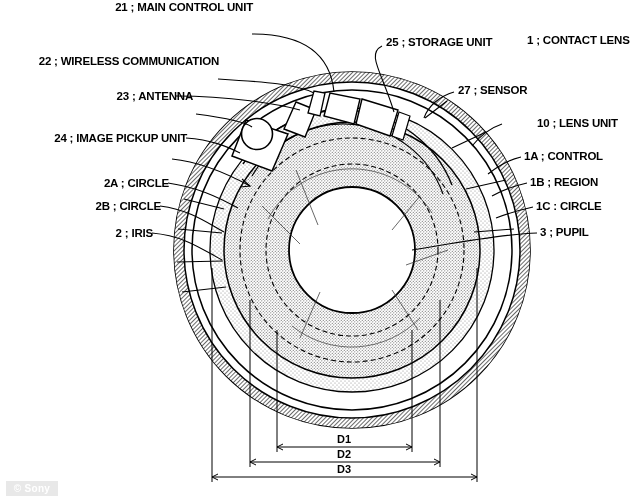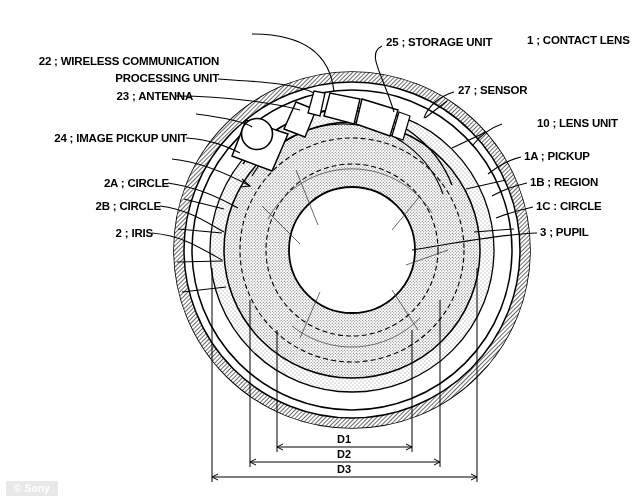--- a/index.html
+++ b/index.html
@@ -209,33 +209,33 @@
       <path d="M 250 462 L 440 462"></path>
       <path d="M 256 459 L 250 462 L 256 465"></path>
       <path d="M 434 459 L 440 462 L 434 465"></path>
 
       <path d="M 212 477 L 477 477"></path>
       <path d="M 218 474 L 212 477 L 218 480"></path>
       <path d="M 471 474 L 477 477 L 471 480"></path>
     </g>
   </svg>
 
+  <div class="lbl r" style="left:0; width:253px;">21 ; MAIN CONTROL UNIT</div>
   <div class="lbl r" style="left:0; width:219px; top:54px;">22 ; WIRELESS COMMUNICATION</div>
-  <div class="lbl r" style="left:0; width:219px; top:71px;">PROCESSING UNIT</div>
   <div class="lbl r" style="left:16px; width:177px; top:89px;">23 ; ANTENNA</div>
   <div class="lbl r" style="left:0; width:187px; top:131px;">24 ; IMAGE PICKUP UNIT</div>
   <div class="lbl r" style="left:0; width:169px; top:176px;">2A ; CIRCLE</div>
   <div class="lbl r" style="left:0; width:161px; top:199px;">2B ; CIRCLE</div>
   <div class="lbl r" style="left:0; width:153px; top:226px;">2 ; IRIS</div>
 
   <div class="lbl" style="left:386px; top:35px;">25 ; STORAGE UNIT</div>
   <div class="lbl" style="left:527px; top:33px;">1 ; CONTACT LENS</div>
   <div class="lbl" style="left:458px; top:83px;text-align:right;">27 ; SENSOR</div>
   <div class="lbl" style="left:505px; top:116px;margin-left:32px;">10 ; LENS UNIT</div>
-  <div class="lbl" style="left:524px; top:149px;">1A ; PICKUP</div>
+  <div class="lbl" style="left:524px; top:149px;">1A ; CONTROL</div>
   <div class="lbl" style="left:530px; top:175px;">1B ; REGION</div>
   <div class="lbl" style="left:536px; top:199px;">1C : CIRCLE</div>
   <div class="lbl" style="left:540px; top:225px;">3 ; PUPIL</div>
 
   <div class="dimlabel" style="left:337px; top:433px;">D1</div>
   <div class="dimlabel" style="left:337px; top:448px;">D2</div>
   <div class="dimlabel" style="left:337px; top:463px;">D3</div>
 
   <div class="watermark">© Sony</div>
 

